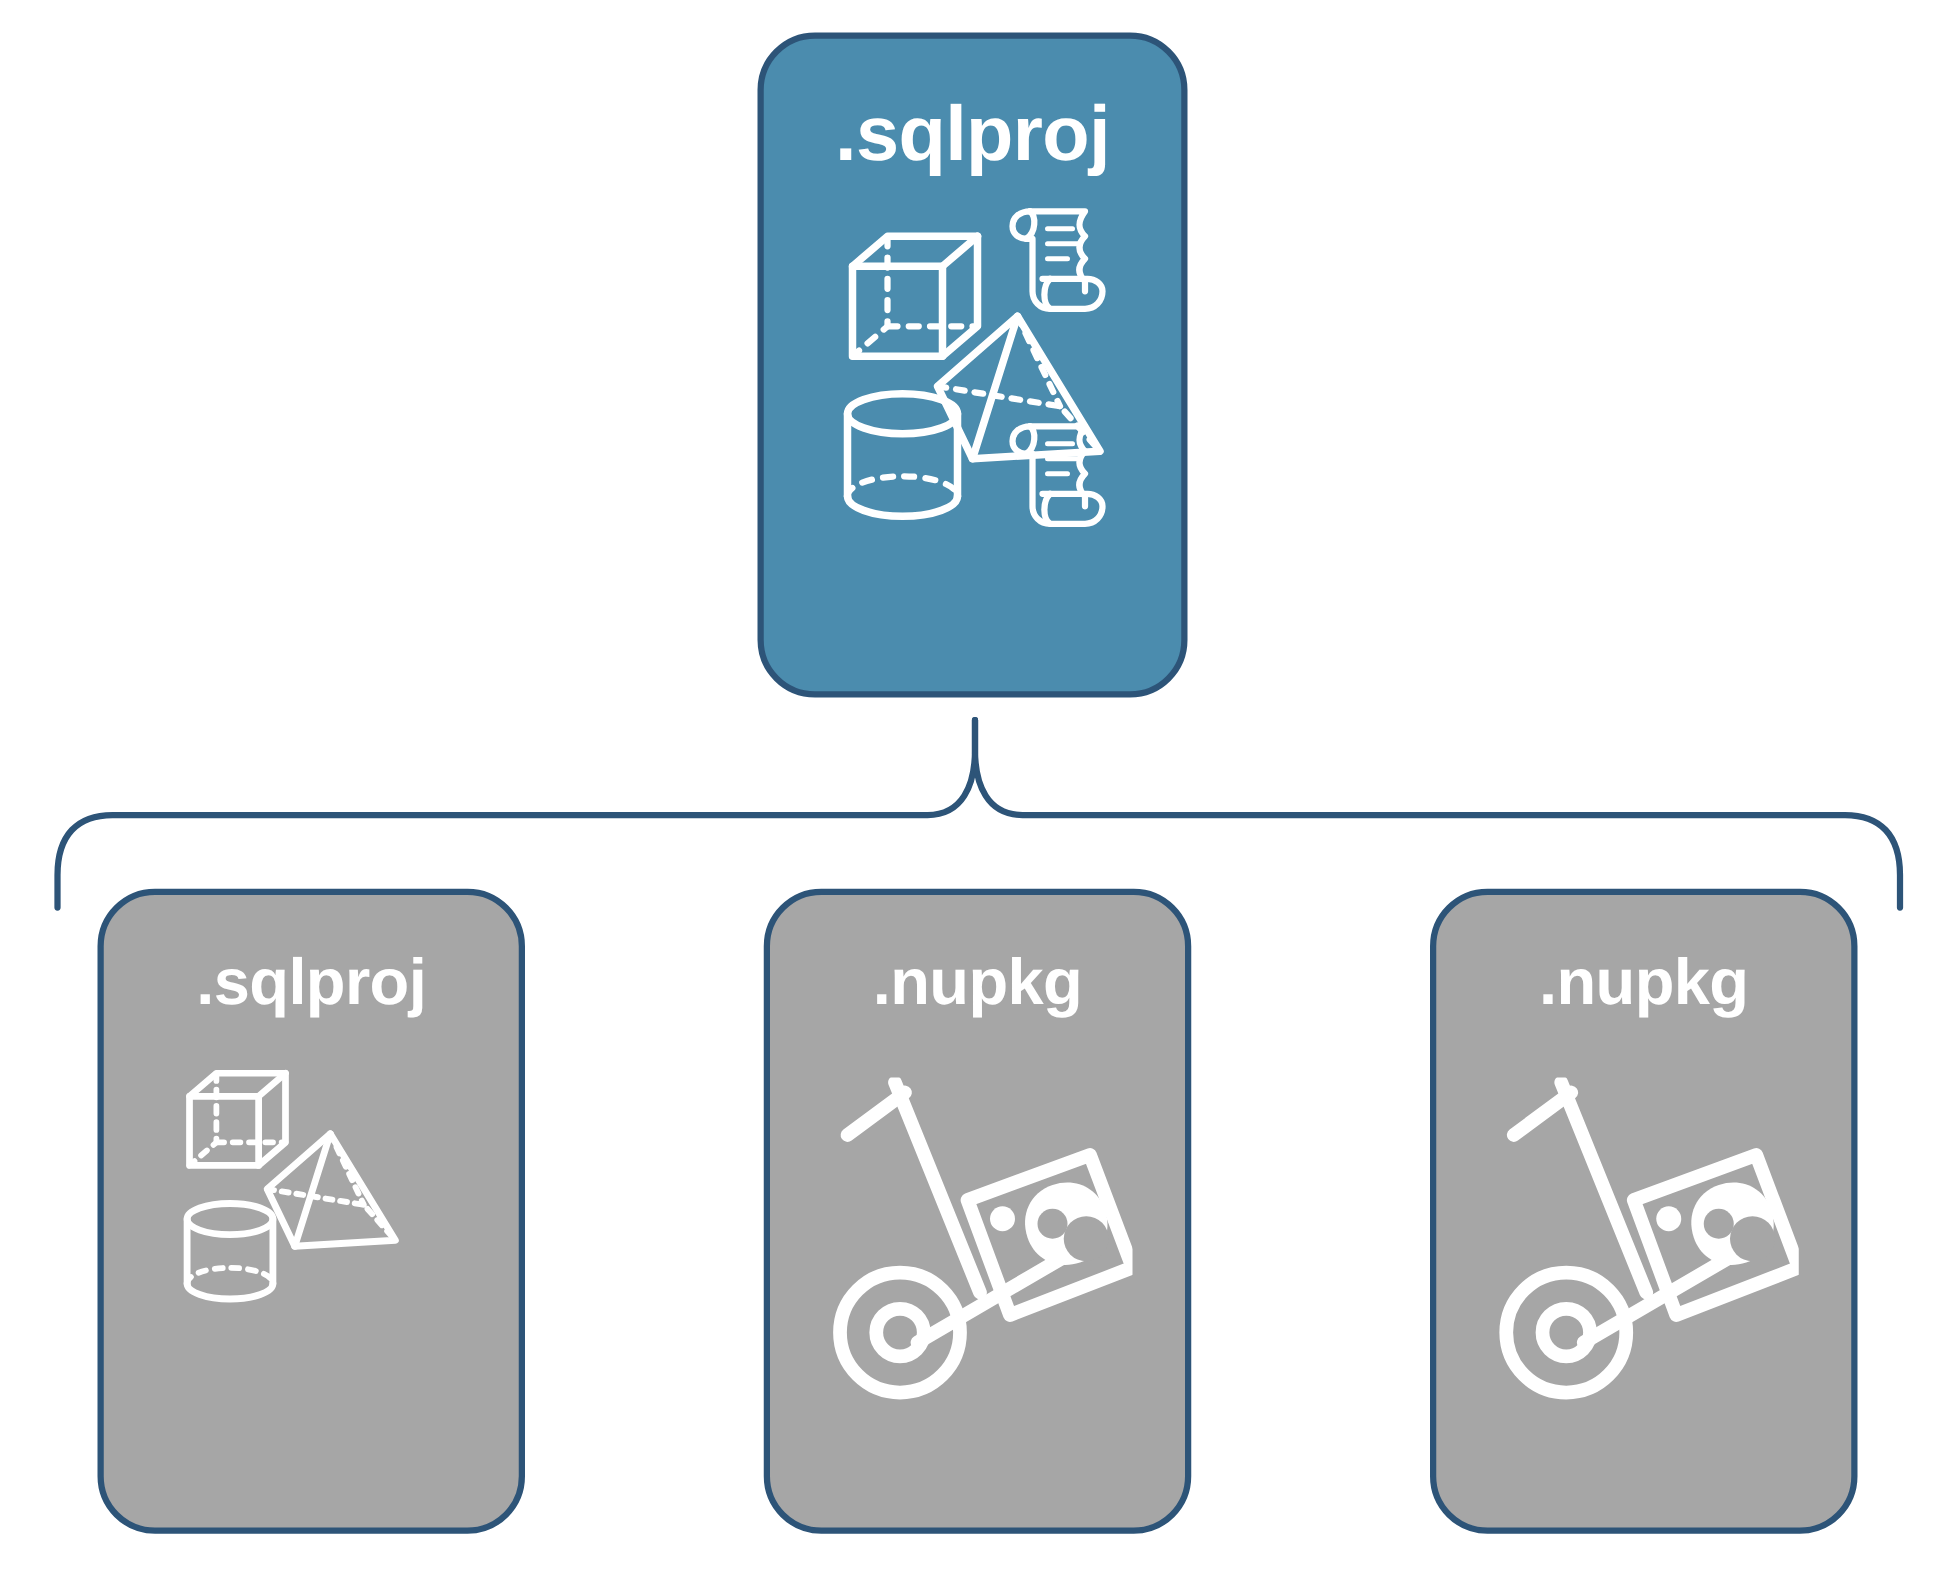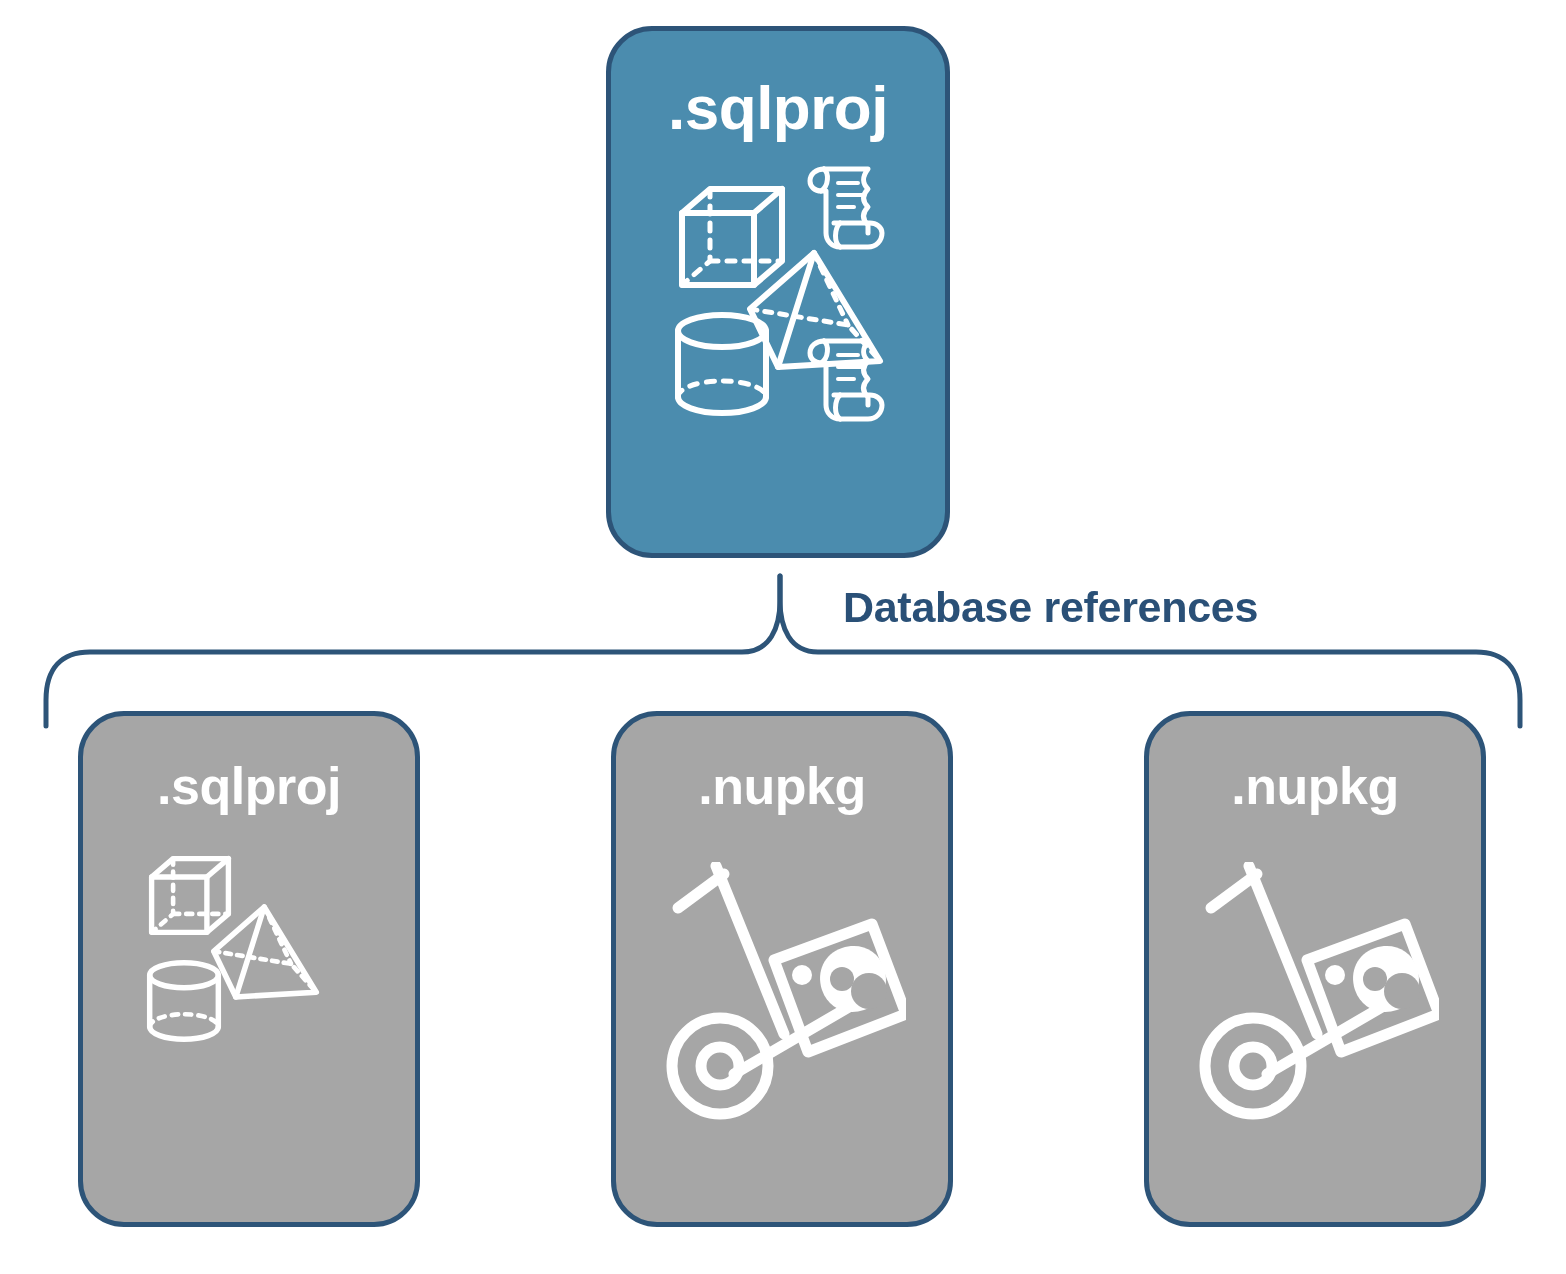--- a/index.html
+++ b/index.html
@@ -187,21 +187,20 @@
              C62 104 46 120 46 152
              L46 178" fill="none" stroke="#2d5478" stroke-width="5" stroke-linecap="round"></path>
     <path d="M780 28
              L780 52
              C780 80 790 104 818 104
              L1476 104
              C1504 104 1520 120 1520 152
              L1520 178" fill="none" stroke="#2d5478" stroke-width="5" stroke-linecap="round"></path>
   </svg>
 
-  <div id="connector-label">Database references</div>
 
   <div class="card gray" id="card-ref-1">
     <div class="card-title">.sqlproj</div>
 
     <div class="icon-area">
 
       <svg style="left:30px; top:16px;" width="86" height="86" viewBox="0 0 112 112">
         <g fill="none" stroke="#ffffff" stroke-width="7" stroke-linejoin="round" stroke-linecap="round">
           <path d="M6 30 L34 6 L106 6 L106 78 L78 102 L6 102 Z"></path>
           <path d="M6 30 L78 30 L78 102"></path>

